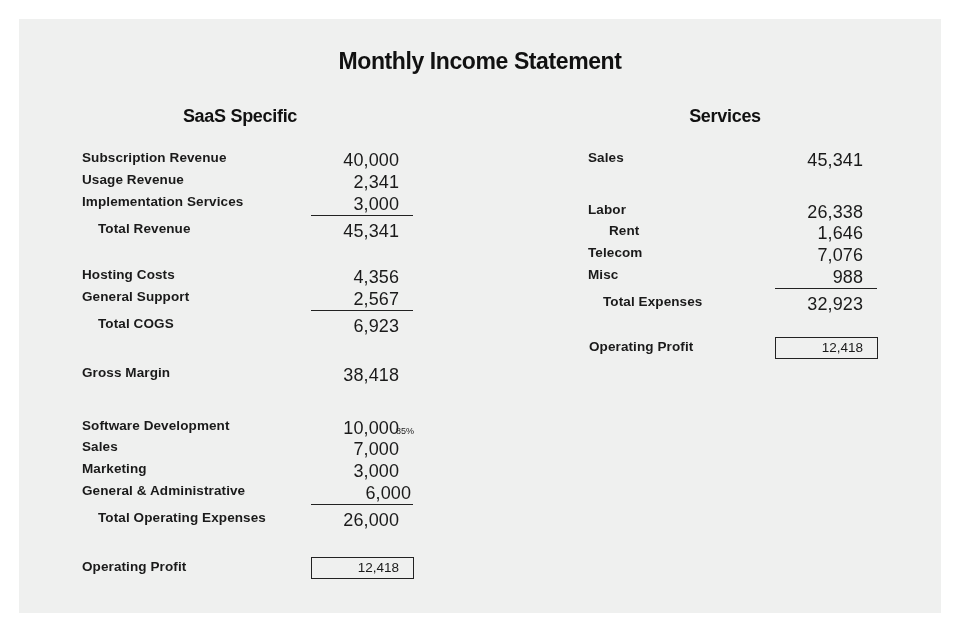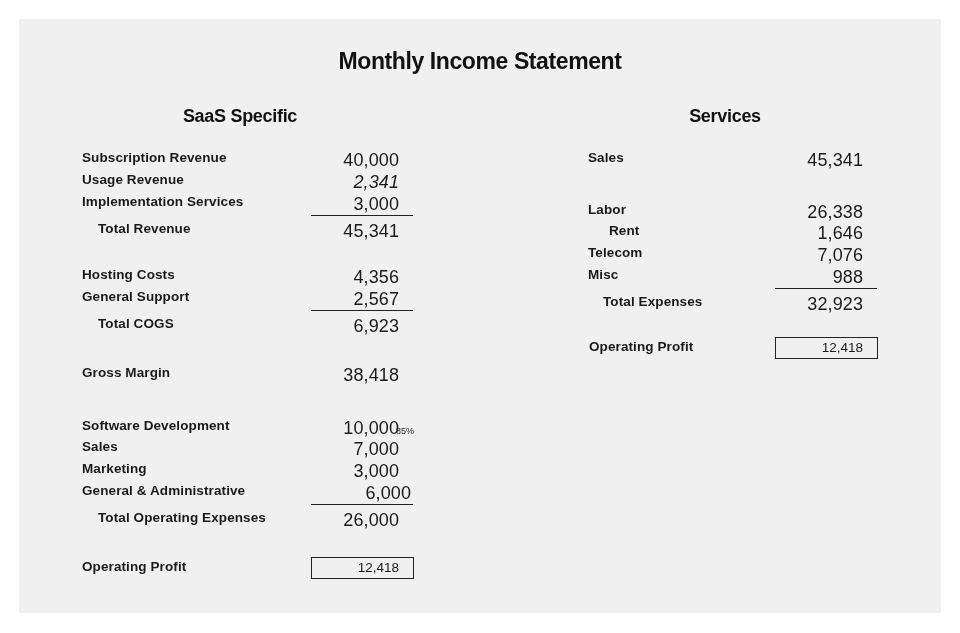--- a/index.html
+++ b/index.html
@@ -42,21 +42,21 @@
 
 <div class="panel"></div>
 
 <div class="abs title">Monthly Income Statement</div>
 
 <div class="abs section-title" style="left:140px;width:200px;">SaaS Specific</div>
 
 <div class="abs lbl" style="left:82px;top:150px;">Subscription Revenue</div>
 <div class="abs val" style="left:300px;width:99px;top:150px;">40,000</div>
 <div class="abs lbl" style="left:82px;top:172px;">Usage Revenue</div>
-<div class="abs val" style="left:300px;width:99px;top:172px;font-style:italic;">2,341</div>
+<div class="abs val" style="left:300px;width:99px;top:172px;">2,341</div>
 <div class="abs lbl" style="left:82px;top:194px;">Implementation Services</div>
 <div class="abs val" style="left:300px;width:99px;top:194px;">3,000</div>
 <div class="rule" style="left:311px;width:102px;top:215px;"></div>
 <div class="abs lbl" style="left:98px;top:221px;">Total Revenue</div>
 <div class="abs val" style="left:300px;width:99px;top:221px;">45,341</div>
 
 <div class="abs lbl" style="left:82px;top:267px;">Hosting Costs</div>
 <div class="abs val" style="left:300px;width:99px;top:267px;">4,356</div>
 <div class="abs lbl" style="left:82px;top:289px;">General Support</div>
 <div class="abs val" style="left:300px;width:99px;top:289px;">2,567</div>

